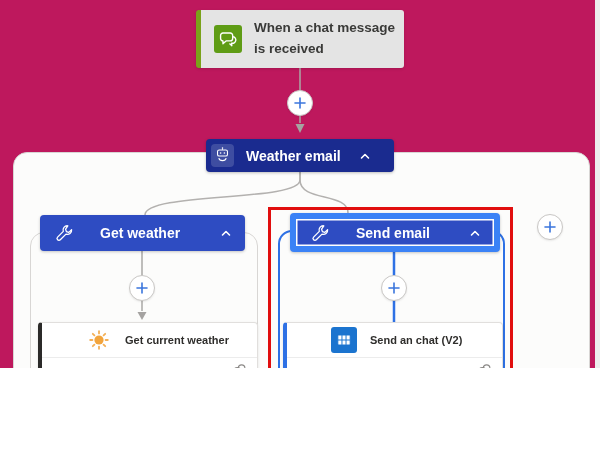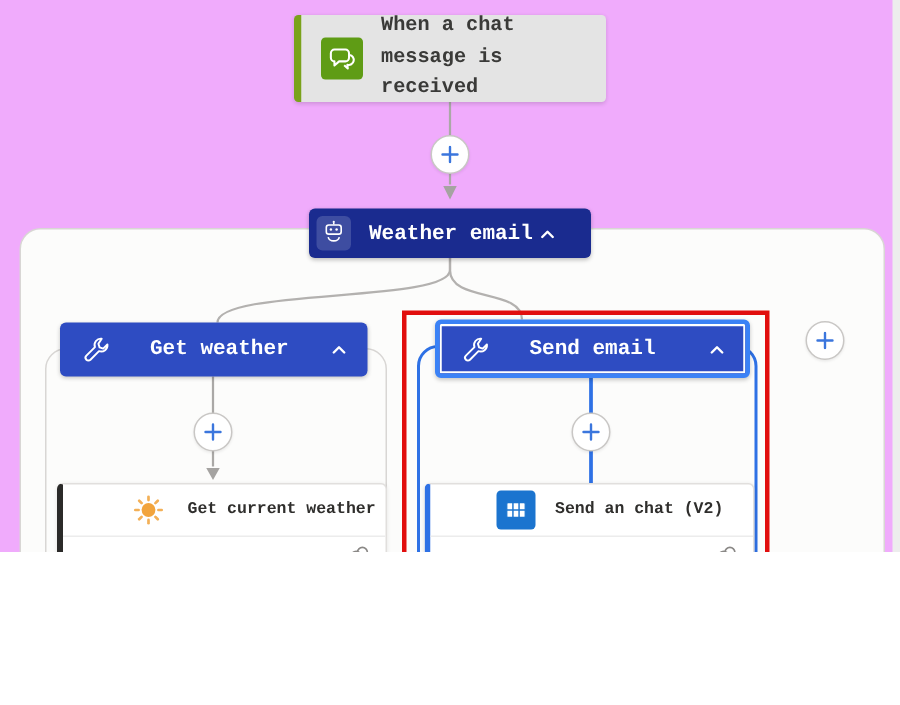--- a/index.html
+++ b/index.html
@@ -1,19 +1,19 @@
 <!DOCTYPE html>
 <html><head>
 <meta charset="utf-8">
 <style>
   html,body{margin:0;padding:0;background:#ffffff;}
   *{box-sizing:border-box;}
   #canvas{
-    position:relative;width:600px;height:368px;background:#f0abfc;overflow:hidden;
-    font-family:Liberation Mono, monospace;
+    position:relative;width:600px;height:368px;background:#be185d;overflow:hidden;
+    font-family:Liberation Sans, sans-serif;
   }
   .gutter-right{position:absolute;right:0;top:0;width:5px;height:100%;background:#ededed;}
 
   
   .outer-container{
     position:absolute;left:13px;top:152px;width:577px;height:306px;
     border:1px solid #d8d6d4;border-radius:14px;background:#fcfcfb;z-index:1;
   }
   .branch{position:absolute;border-radius:14px;z-index:2;}
   .branch.left{left:30px;top:232px;width:228px;height:198px;border:1px solid #d8d6d4;}
@@ -44,21 +44,21 @@
     display:flex;align-items:center;justify-content:center;flex:none;}
   .agent-title{margin-left:12px;color:#fff;font-size:14px;font-weight:bold;}
 
   
   .tool-header{
     position:absolute;background:#2e4cc2;border-radius:4px;display:flex;align-items:center;
     color:#fff;z-index:4;cursor:pointer;box-shadow:0 1px 3px rgba(0,0,0,.22);gap:14px;
   }
   .tool-header.left{left:40px;top:215px;width:205px;height:36px;}
   .tool-header.right{left:290px;top:213px;width:210px;height:39px;
-    border:3px solid #3b82f6;box-shadow:inset 0 0 0 1.5px #ffffff, 0 1px 3px rgba(0,0,0,.22);text-align:right;}
+    border:6px solid #3b82f6;box-shadow:inset 0 0 0 1.5px #ffffff, 0 1px 3px rgba(0,0,0,.22);text-align:right;}
   .tool-wrench{margin-left:15px;flex:none;display:flex;}
   .tool-title{margin-left:13px;font-size:14px;font-weight:bold;white-space:nowrap;}
   .chevron{margin-left:auto;margin-right:12px;display:flex;flex:none;cursor:pointer;}
 
   
   .action-card{
     position:absolute;width:220px;height:60px;background:#ffffff;border:1px solid #e1dfdd;
     border-radius:4px;z-index:4;cursor:pointer;box-shadow:0 1px 3px rgba(0,0,0,.10);
   }
   .action-card.weather{left:38px;top:322px;border-left:4px solid #2b2a29;}

